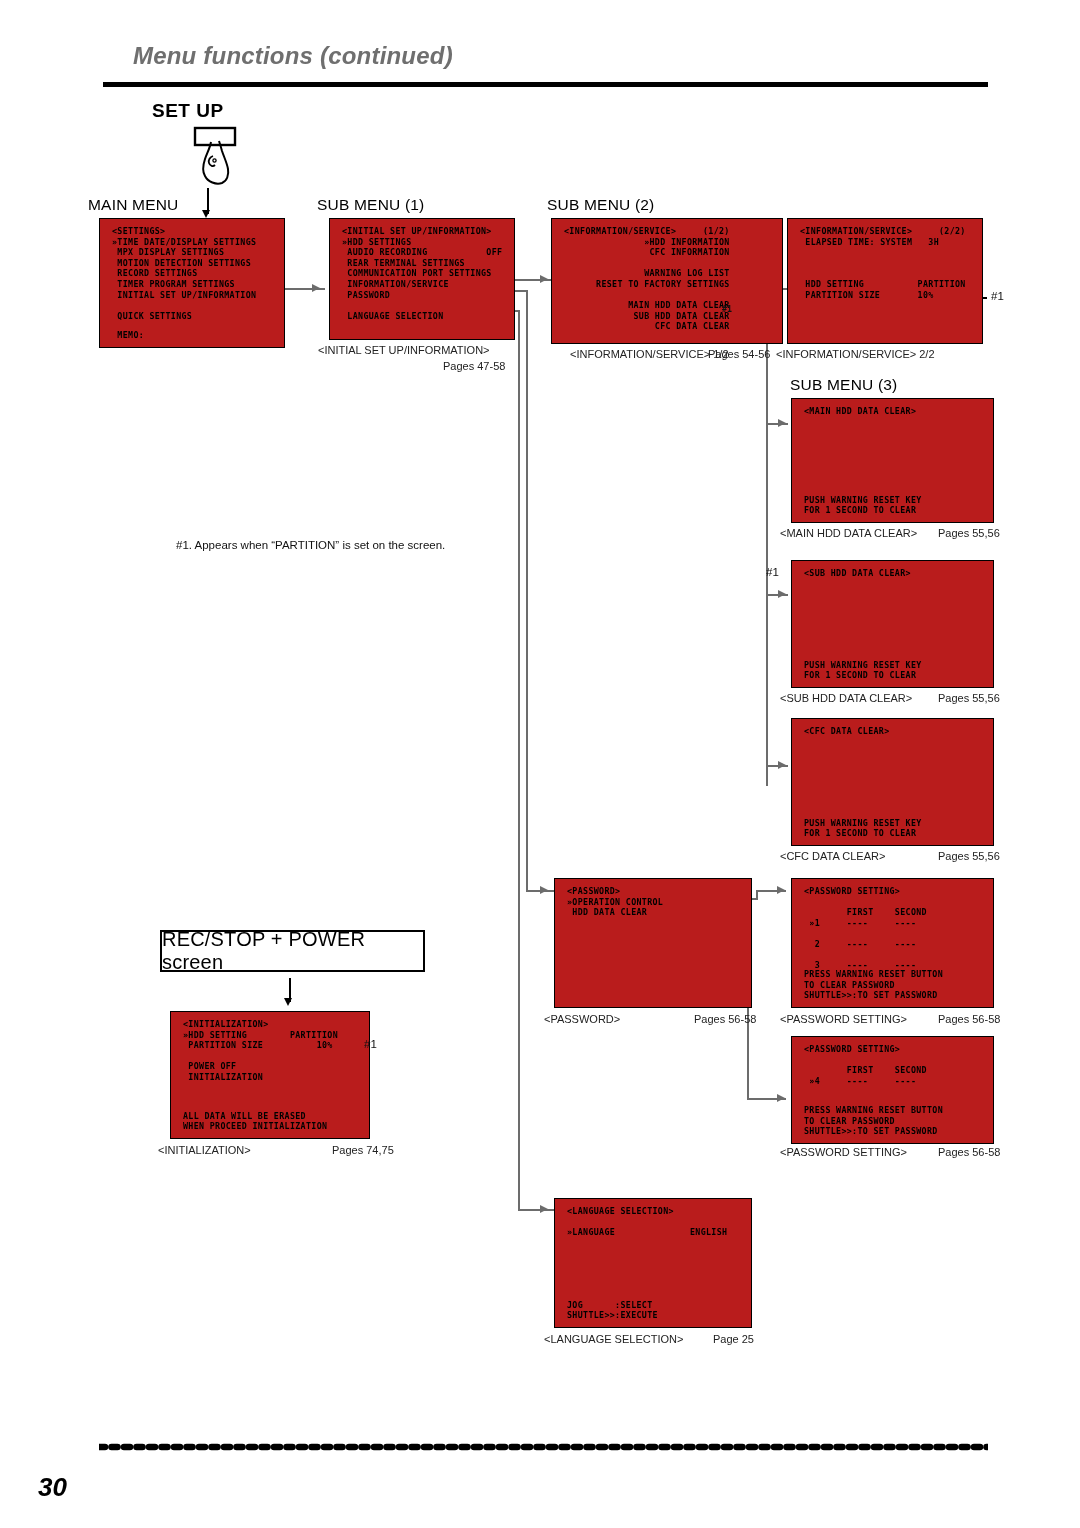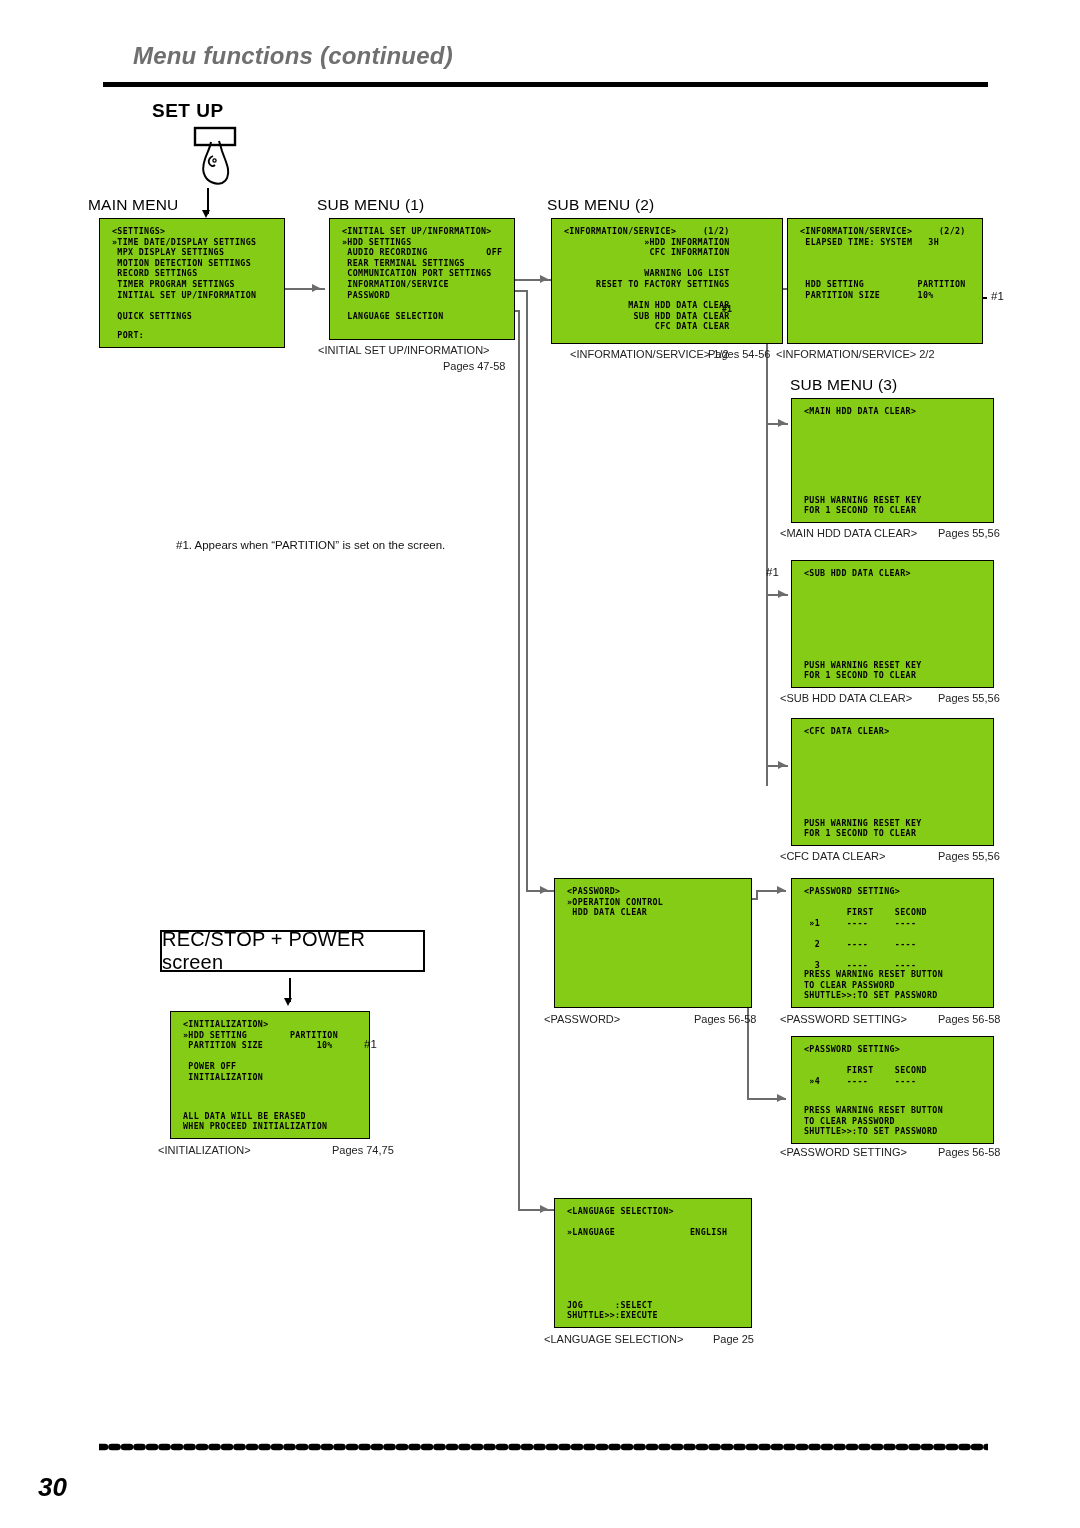--- a/index.html
+++ b/index.html
@@ -59,21 +59,21 @@
     position: absolute;
     font-size: 15.5px;
     letter-spacing: 0.2px;
     white-space: nowrap;
   }
 
   
   .osd {
     position: absolute;
     border: 1.6px solid #000;
-    background: #84cc16;
+    background: #b91c1c;
     box-sizing: border-box;
     font-family: "DejaVu Sans Mono", monospace;
     font-size: 8.3px;
     font-weight: bold;
     line-height: 10.6px;
     letter-spacing: 0.35px;
     white-space: pre;
     color: #000;
     overflow: hidden;
   }
@@ -239,21 +239,21 @@
 <div class="osd" style="left:99px; top:218px; width:186px; height:130px;">
   <div class="body">&lt;SETTINGS&gt;
 »TIME DATE/DISPLAY SETTINGS
  MPX DISPLAY SETTINGS
  MOTION DETECTION SETTINGS
  RECORD SETTINGS
  TIMER PROGRAM SETTINGS
  INITIAL SET UP/INFORMATION
 
  QUICK SETTINGS</div>
-  <div class="foot"> PORT:</div>
+  <div class="foot"> MEMO:</div>
 </div>
 
 <div class="osd" style="left:329px; top:218px; width:186px; height:122px;">
   <div class="body">&lt;INITIAL SET UP/INFORMATION&gt;
 »HDD SETTINGS
  AUDIO RECORDING           OFF
  REAR TERMINAL SETTINGS
  COMMUNICATION PORT SETTINGS
  INFORMATION/SERVICE
  PASSWORD

